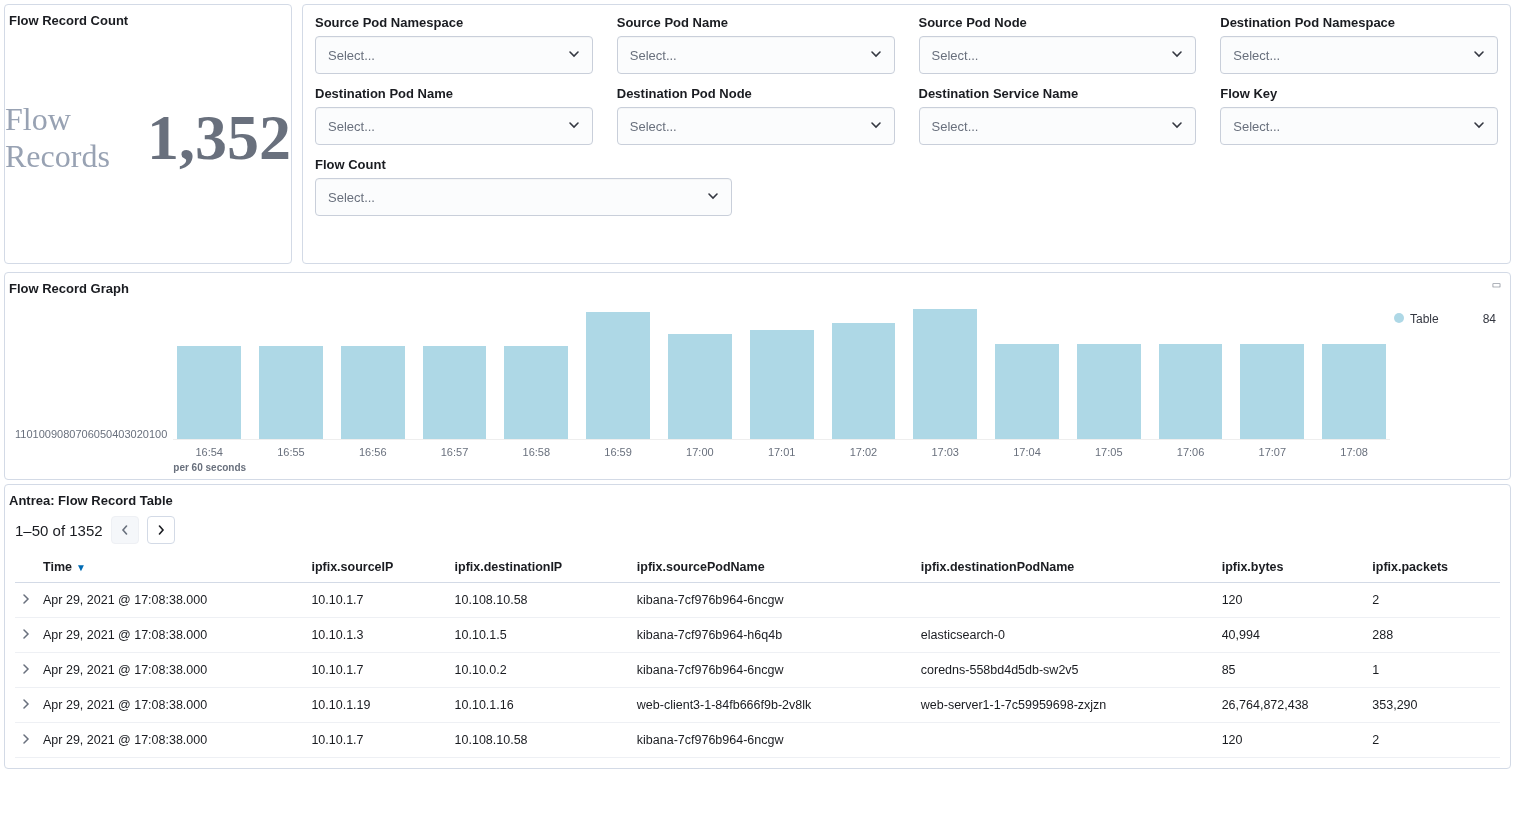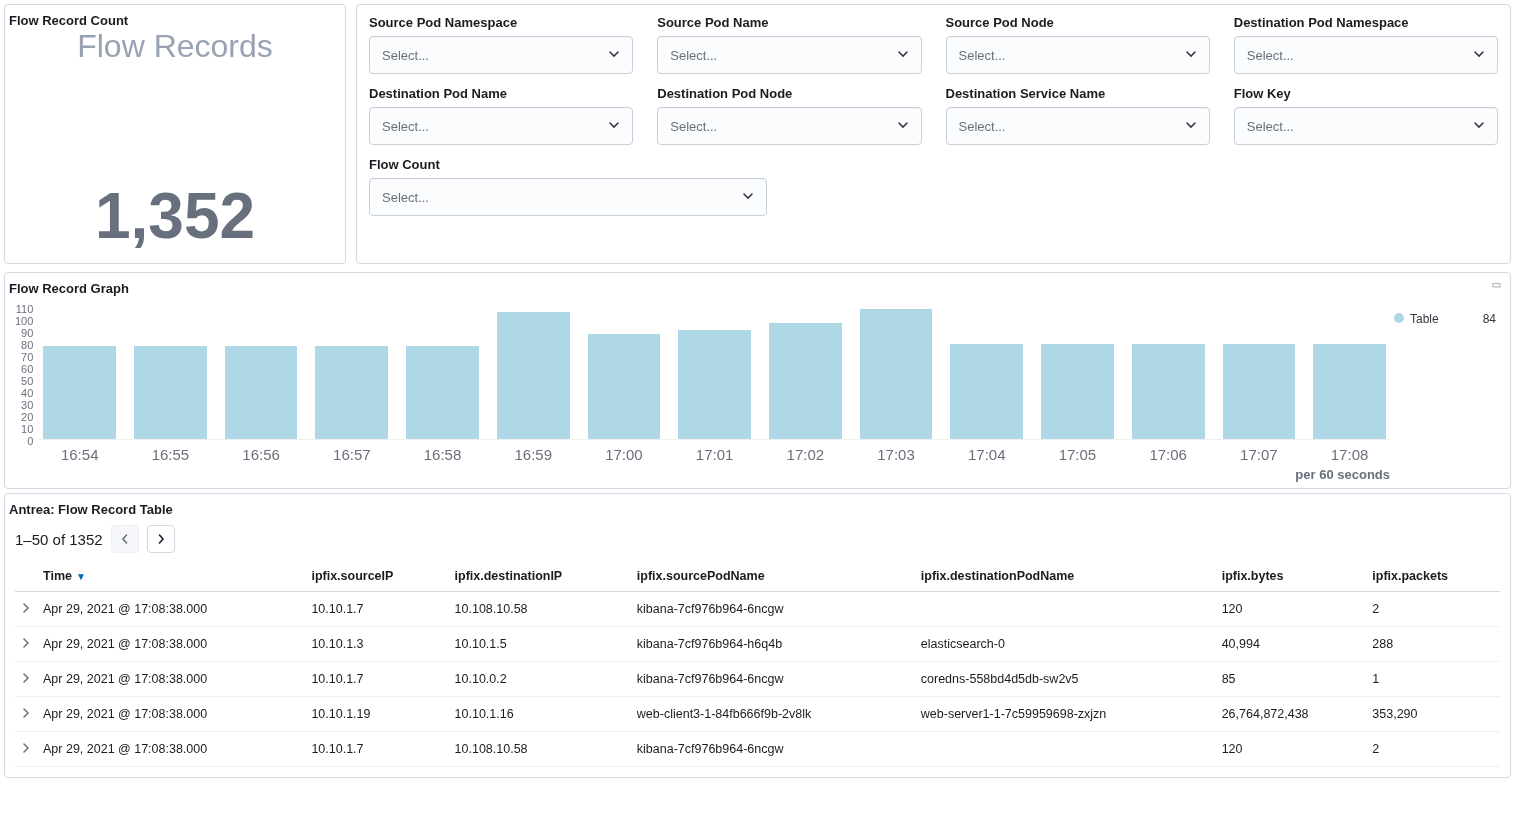--- a/index.html
+++ b/index.html
@@ -14,27 +14,28 @@
   .panel {
     border: 1px solid #d3dae6;
     border-radius: 4px;
     background: #fff;
   }
   .panel-title {
     font-weight: 700;
     font-size: 13px;
     padding: 8px 8px 0 4px;
   }
-  .count-panel { width: 342px; height: 260px; }
+  .count-panel { width: 288px; height: 260px; }
   .count-body {
     display: flex;
-    flex-direction: column;
+    flex-direction: row;
     align-items: center;
-    justify-content: space-between;
+    justify-content: flex-end;
     height: 220px;
+    font-family: Liberation Serif, serif;
   }
   .count-label { color: #98a2b3; font-size: 32px; font-weight: 400; }
   .count-value { color: #69707d; font-size: 64px; font-weight: 700; line-height: 1; }
   .filters-panel { flex: 1; height: 260px; padding: 6px 12px 12px 12px; }
   .filter-grid {
     display: grid;
     grid-template-columns: repeat(4, 1fr);
     gap: 12px 24px;
     margin-top: 4px;
   }
@@ -53,36 +54,36 @@
   }
   .chevron { color: #343741; }
   .graph-panel { margin: 4px; position: relative; }
   .panel-menu {
     position: absolute; right: 4px; top: 4px;
     width: 18px; height: 14px; display:flex; align-items:center; justify-content:center;
     color:#69707d; letter-spacing:1px; font-size:10px; cursor:pointer;
   }
   .chart-wrap { display: flex; padding: 10px 10px 6px 10px; }
   .y-axis {
-    display: flex; flex-direction: column; justify-content: center;
+    display: flex; flex-direction: row; justify-content: space-between;
     align-items: flex-end; padding-right: 6px; height: 130px; margin-top: 4px;
     color: #69707d; font-size: 11px;
   }
   .bars-area { flex: 1; }
   .bars {
     display: flex; align-items: flex-end; gap: 18px;
     height: 134px; border-bottom: 1px solid #eee; padding: 0 4px;
   }
   .bar { flex:1; background: #aed8e6; }
   .x-labels {
     display: flex; gap: 18px; padding: 6px 4px 0 4px;
-    color: #69707d; font-size: 15px;
+    color: #69707d; font-size: 11px;
   }
   .x-labels span { flex:1; text-align:center; }
-  .x-title { text-align:right; color:#69707d; font-size:13px; font-weight:700; margin-top:4px; }
+  .x-title { text-align:left; color:#69707d; font-size:10px; font-weight:700; margin-top:4px; }
   .legend {
     width: 110px; display:flex; flex-direction:column; gap:4px;
     padding: 6px 4px; font-size: 12px; color:#343741;
   }
   .legend-row { display:flex; align-items:center; justify-content:space-between; }
   .legend-swatch { width:10px; height:10px; border-radius:50%; background:#aed8e6; display:inline-block; margin-right:6px; }
   .table-panel { margin: 4px; }
   .table-toolbar {
     display:flex; align-items:center;
     gap: 8px; padding: 8px 10px;

